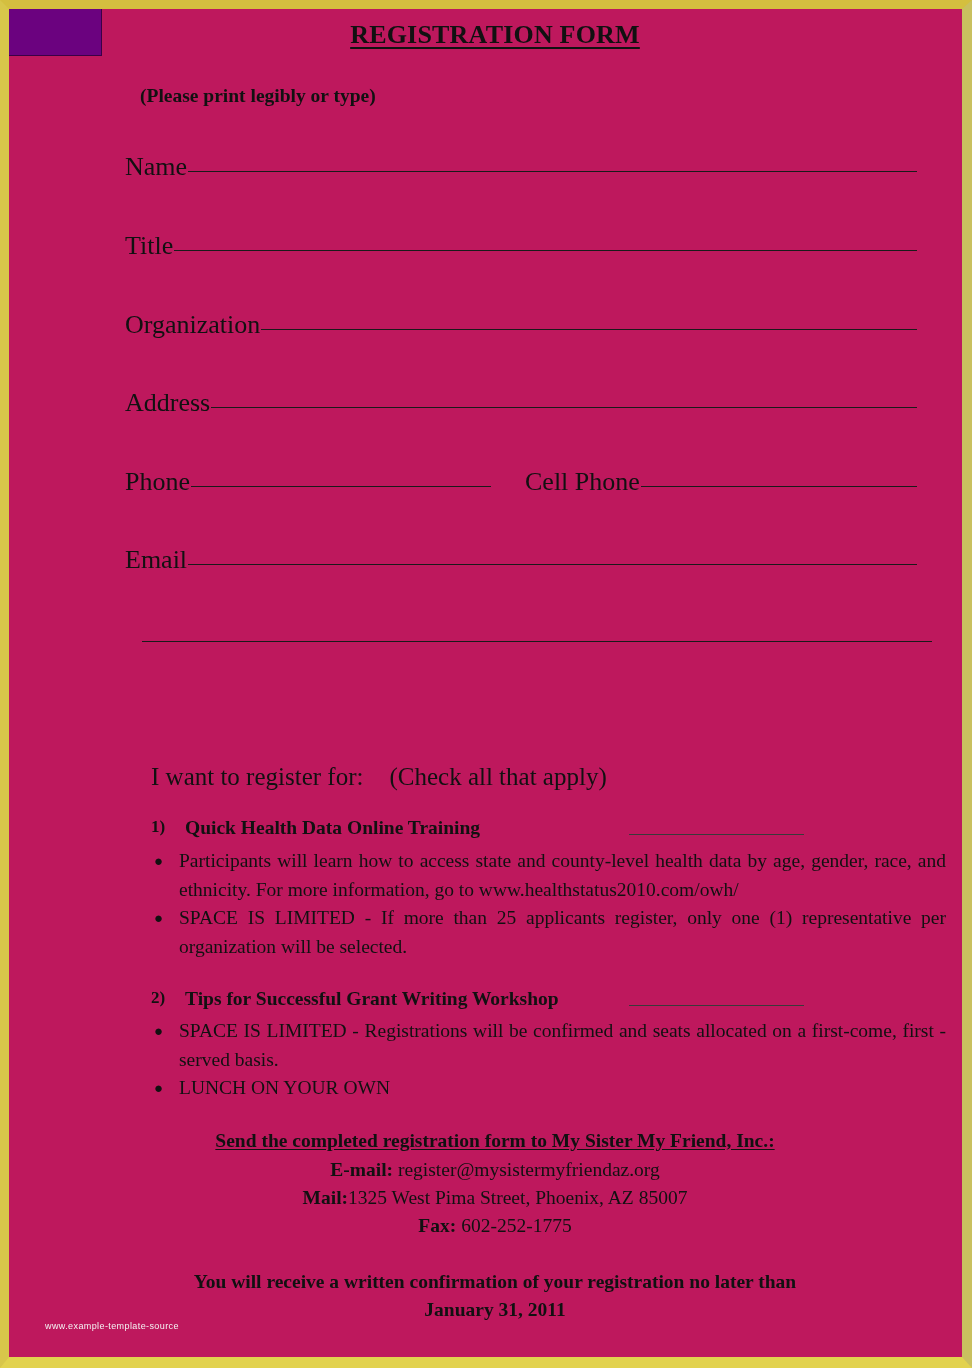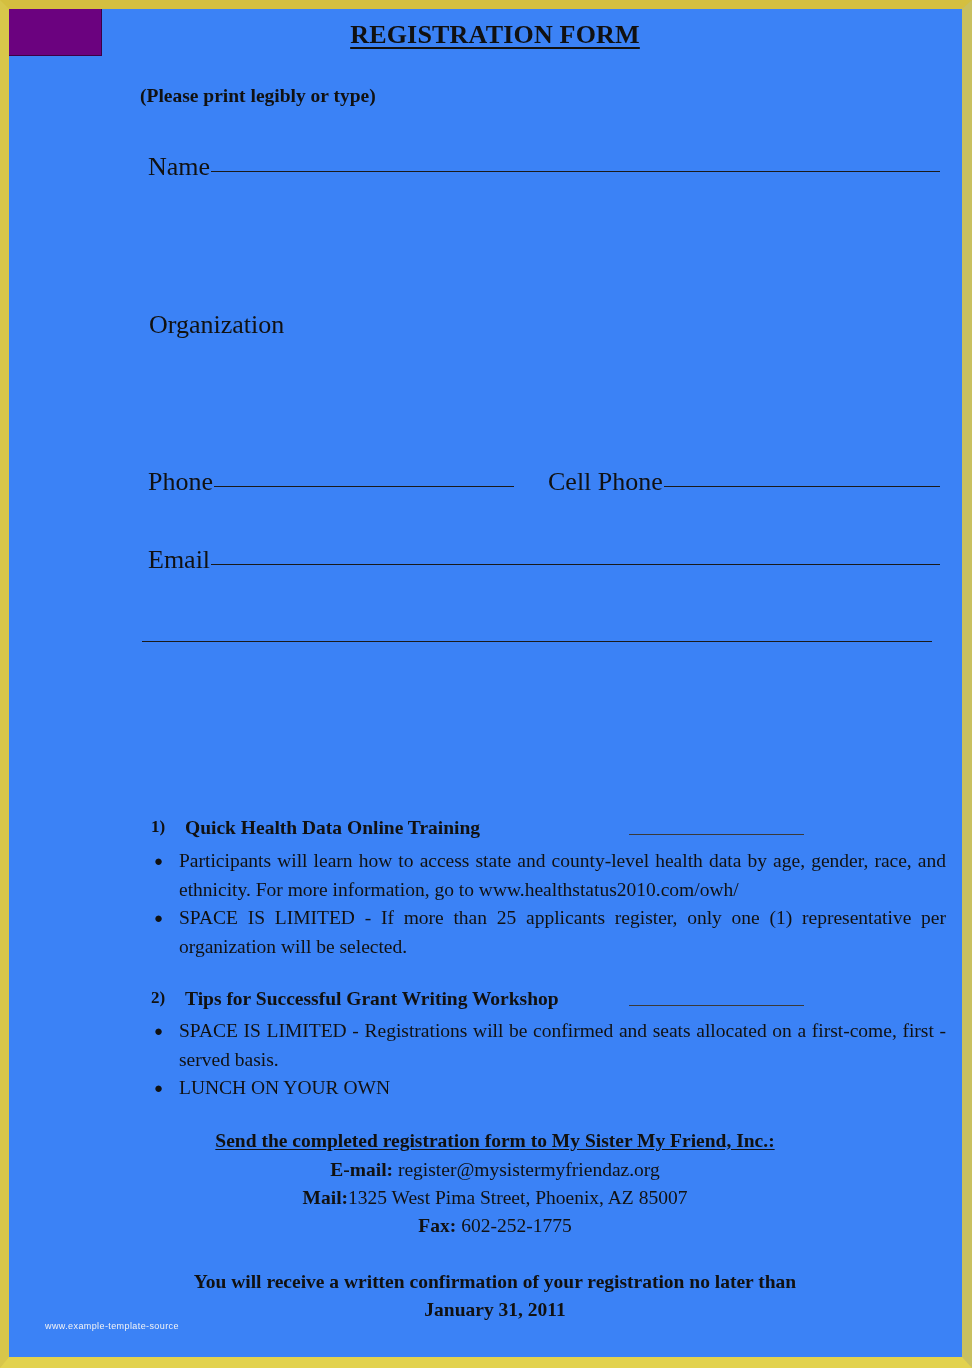--- a/index.html
+++ b/index.html
@@ -23,21 +23,21 @@
     background: #fdfdfb;
     box-sizing: border-box;
     border-top: 9px solid #d4bf3f;
     border-left: 9px solid #d8c64a;
     border-right: 10px solid #c9c05f;
     border-bottom: 11px solid #e2d24e;
   }
   #sheet {
     position: absolute;
     inset: 0;
-    background: #3b82f6;
+    background: #be185d;
   }
 
   
   .logo-block {
     position: absolute;
     left: 0px;
     top: 0px;
     width: 92px;
     height: 46px;
     background: #6b027f;
@@ -63,21 +63,21 @@
     position: absolute;
     left: 131px;
     top: 76px;
     font-size: 19.5px;
     font-weight: bold;
   }
 
   
   .field-row {
     position: absolute;
-    left: 139px;
+    left: 116px;
     width: 792px;
     font-size: 26px;
     white-space: nowrap;
     display: flex;
     align-items: baseline;
   }
   .field-label {
     font-size: 26px;
     line-height: 1;
   }
@@ -220,41 +220,52 @@
 
     <div class="doc-title">REGISTRATION FORM</div>
 
     <div class="print-note">(Please print legibly or type)</div>
 
     <div class="field-row" style="top:145px;">
       <span class="field-label">Name</span>
       <span class="field-rule"></span>
     </div>
 
-
-    <div class="field-row" style="top:303px;flex-direction:column;">
+    <div class="field-row" style="top:224px;">
+      <span class="field-label">Title</span>
+      <span class="field-rule"></span>
+    </div>
+
+    <div class="field-row" style="top:303px;">
       <span class="field-label">Organization</span>
       <span class="field-rule"></span>
     </div>
 
+    <div class="field-row" style="top:381px;">
+      <span class="field-label">Address</span>
+      <span class="field-rule"></span>
+    </div>
 
     <div class="field-row" style="top:460px;">
       <span class="field-label">Phone</span>
       <span class="field-rule short"></span>
       <span class="field-label gap-label">Cell Phone</span>
       <span class="field-rule"></span>
     </div>
 
     <div class="field-row" style="top:538px;">
       <span class="field-label">Email</span>
       <span class="field-rule"></span>
     </div>
 
     <div class="special-rule"></div>
 
+    <div class="register-head">
+      <span>I want to register for:</span><span class="rh-b">(Check all that apply)</span>
+    </div>
 
     <div class="item" style="top:808px;">
       <span class="item-num">1)</span>
       <span class="item-title">Quick Health Data Online Training</span>
       <span class="item-blank"></span>
     </div>
 
     <div class="bullet-row" style="top:838px;">
       <span class="bullet-dot">●</span>
       <span class="bullet-text">Participants will learn how to access state and county-level health data by age, gender, race, and ethnicity.  For more information, go to www.healthstatus2010.com/owh/</span>

